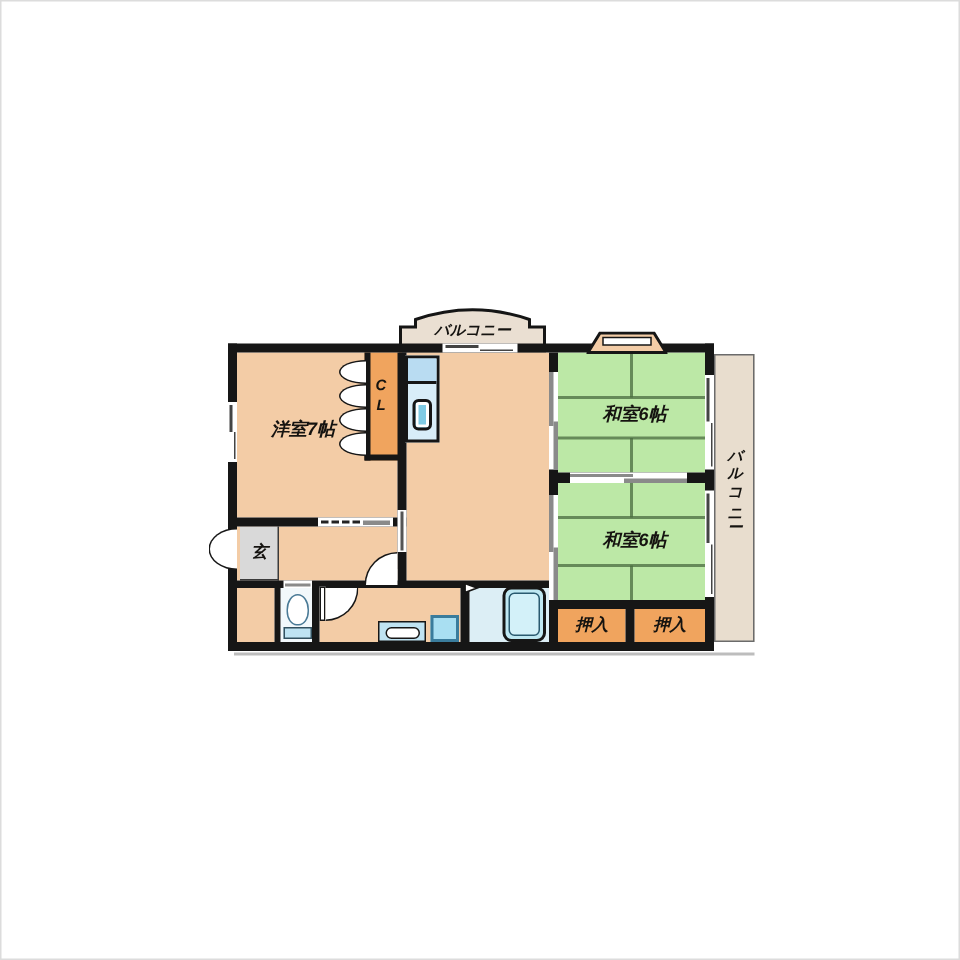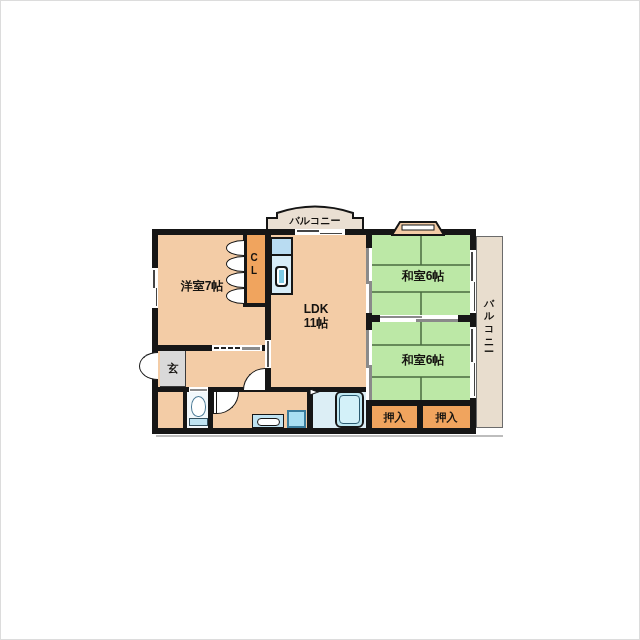--- a/index.html
+++ b/index.html
@@ -2,21 +2,21 @@
 <html><head>
 <meta charset="utf-8">
 <style>
   html,body{margin:0;padding:0;background:#fff;}
   #canvas{position:relative;width:640px;height:640px;background:#fff;box-shadow:inset 0 0 0 1px #dcdcdc;overflow:hidden;
           font-family:"Liberation Sans","DejaVu Sans",sans-serif;}
   .abs{position:absolute;}
   .w{position:absolute;background:#161616;}
   .floor-tan{background:#F3CCA6;}
   .floor-green{background:#BCE8A6;}
-  .lbl{position:absolute;color:#151310;font-size:12px;font-weight:600;line-height:1.15;text-align:center;white-space:nowrap;}
+  .lbl{position:absolute;color:#151310;font-size:12px;font-weight:600;line-height:1.15;text-align:center;white-space:nowrap;font-style:italic;}
   .tat{position:absolute;background:#4a6b3f;opacity:.75;}
   .win{position:absolute;background:#ffffff;}
   .bar{position:absolute;background:#8a8a8a;}
   .arcL{position:absolute;background:#fff;border:1.5px solid #161616;border-right:none;
         border-radius:100% 0 0 100% / 50% 0 0 50%;box-sizing:border-box;}
   .vtext{writing-mode:vertical-rl;letter-spacing:2px;}
 </style>
 </head>
 <body>
 
@@ -145,24 +145,20 @@
   <div class="arcL" style="left:226px;top:240px;width:18px;height:16px;"></div>
   <div class="arcL" style="left:226px;top:256px;width:18px;height:16px;"></div>
   <div class="arcL" style="left:226px;top:272px;width:18px;height:16px;"></div>
   <div class="arcL" style="left:226px;top:288px;width:18px;height:16px;"></div>
   <div class="arcL" style="left:139px;top:352px;width:19px;height:28px;"></div>
   <div class="abs" style="left:243px;top:368px;width:22px;height:22px;background:#fff;border-top:1.8px solid #161616;border-left:1.8px solid #161616;border-radius:100% 0 0 0;box-sizing:border-box;"></div>
   <div class="abs" style="left:213px;top:391px;width:4px;height:23px;background:#fff;border:1px solid #161616;box-sizing:border-box;"></div>
   <div class="abs" style="left:217px;top:392px;width:22px;height:22px;background:#fff;border-bottom:1.8px solid #161616;border-right:1.8px solid #161616;border-radius:0 0 100% 0;box-sizing:border-box;"></div>
 
   <div class="lbl" style="left:170px;top:280px;width:64px;">洋室7帖</div>
-  <div class="lbl" style="left:286px;top:303px;width:60px;">
-    <div>LDK</div>
-    <div>11帖</div>
-  </div>
   <div class="lbl" style="left:389px;top:270px;width:68px;">和室6帖</div>
   <div class="lbl" style="left:389px;top:354px;width:68px;">和室6帖</div>
   <div class="lbl" style="left:247px;top:252px;width:14px;font-size:10px;line-height:1.25;">
     <div>C</div>
     <div>L</div>
   </div>
   <div class="lbl" style="left:161px;top:362px;width:24px;font-size:11px;">玄</div>
   <div class="lbl" style="left:372px;top:411px;width:45px;font-size:11px;">押入</div>
   <div class="lbl" style="left:423px;top:411px;width:47px;font-size:11px;">押入</div>
 

